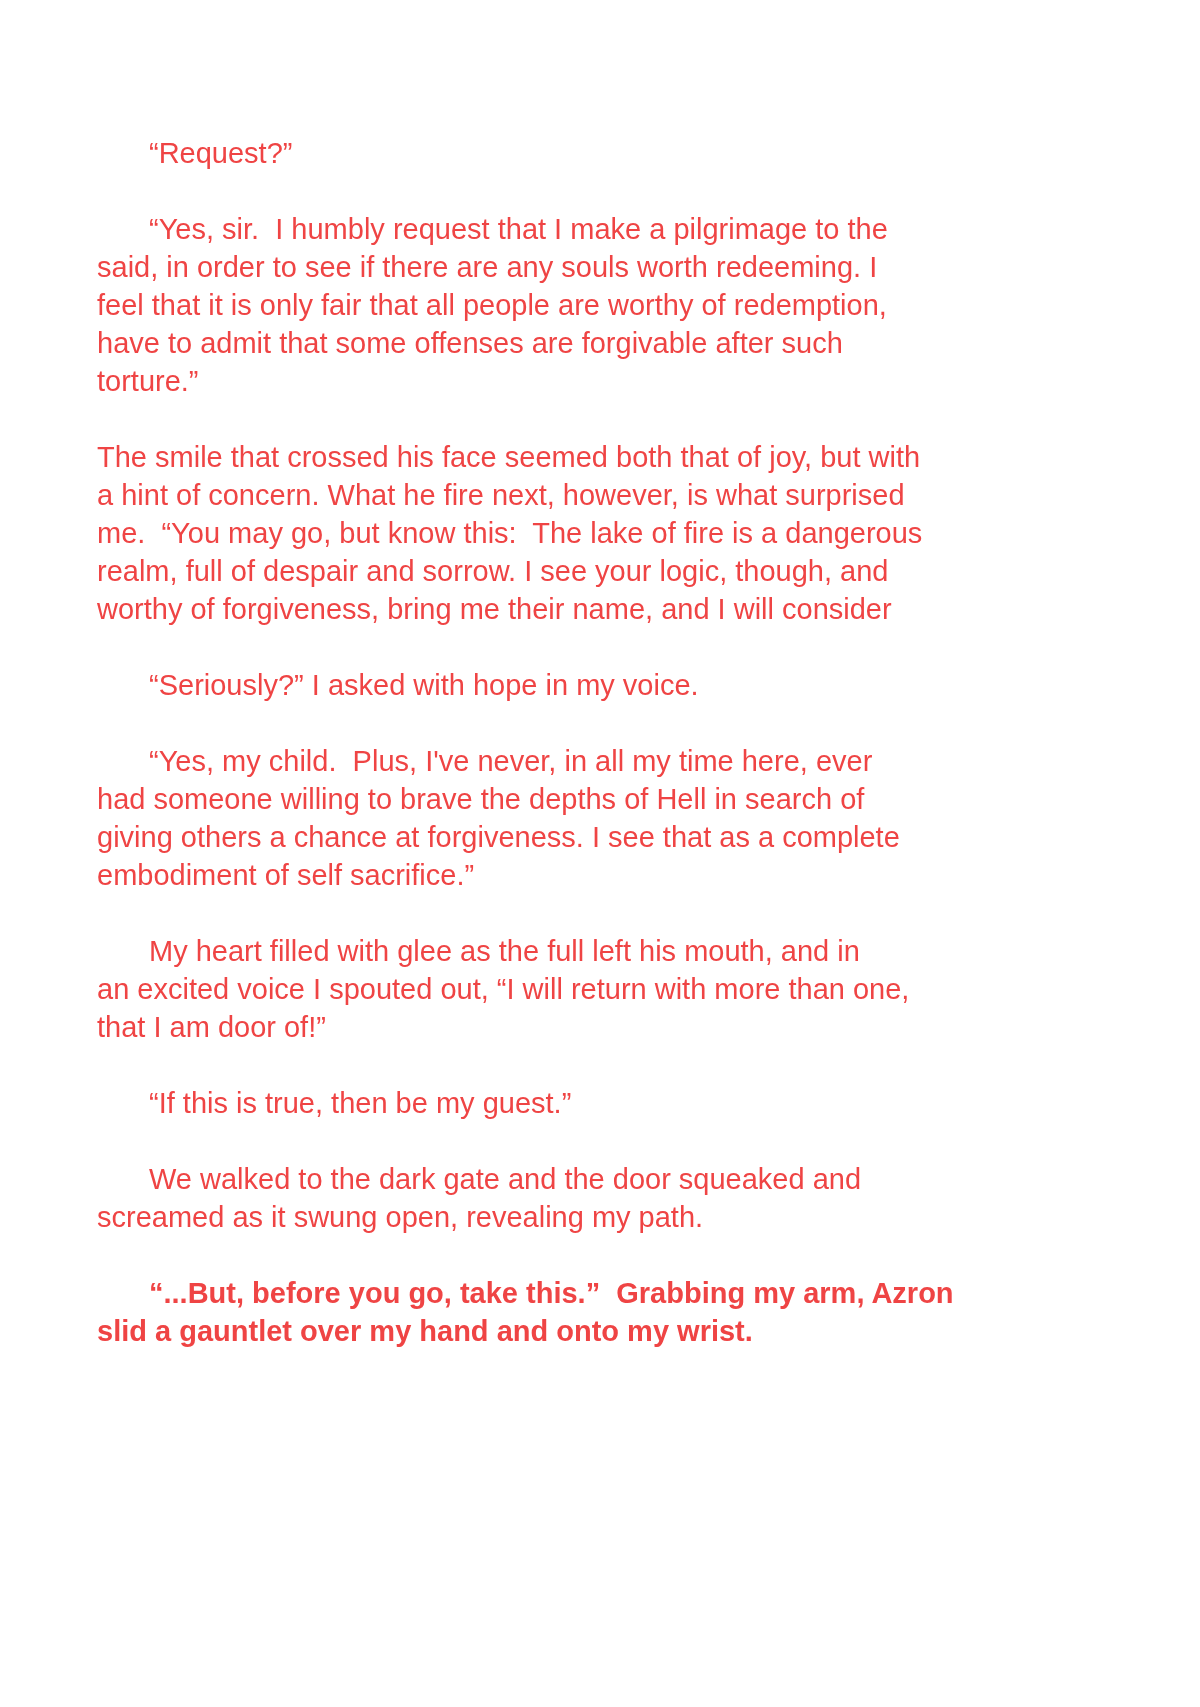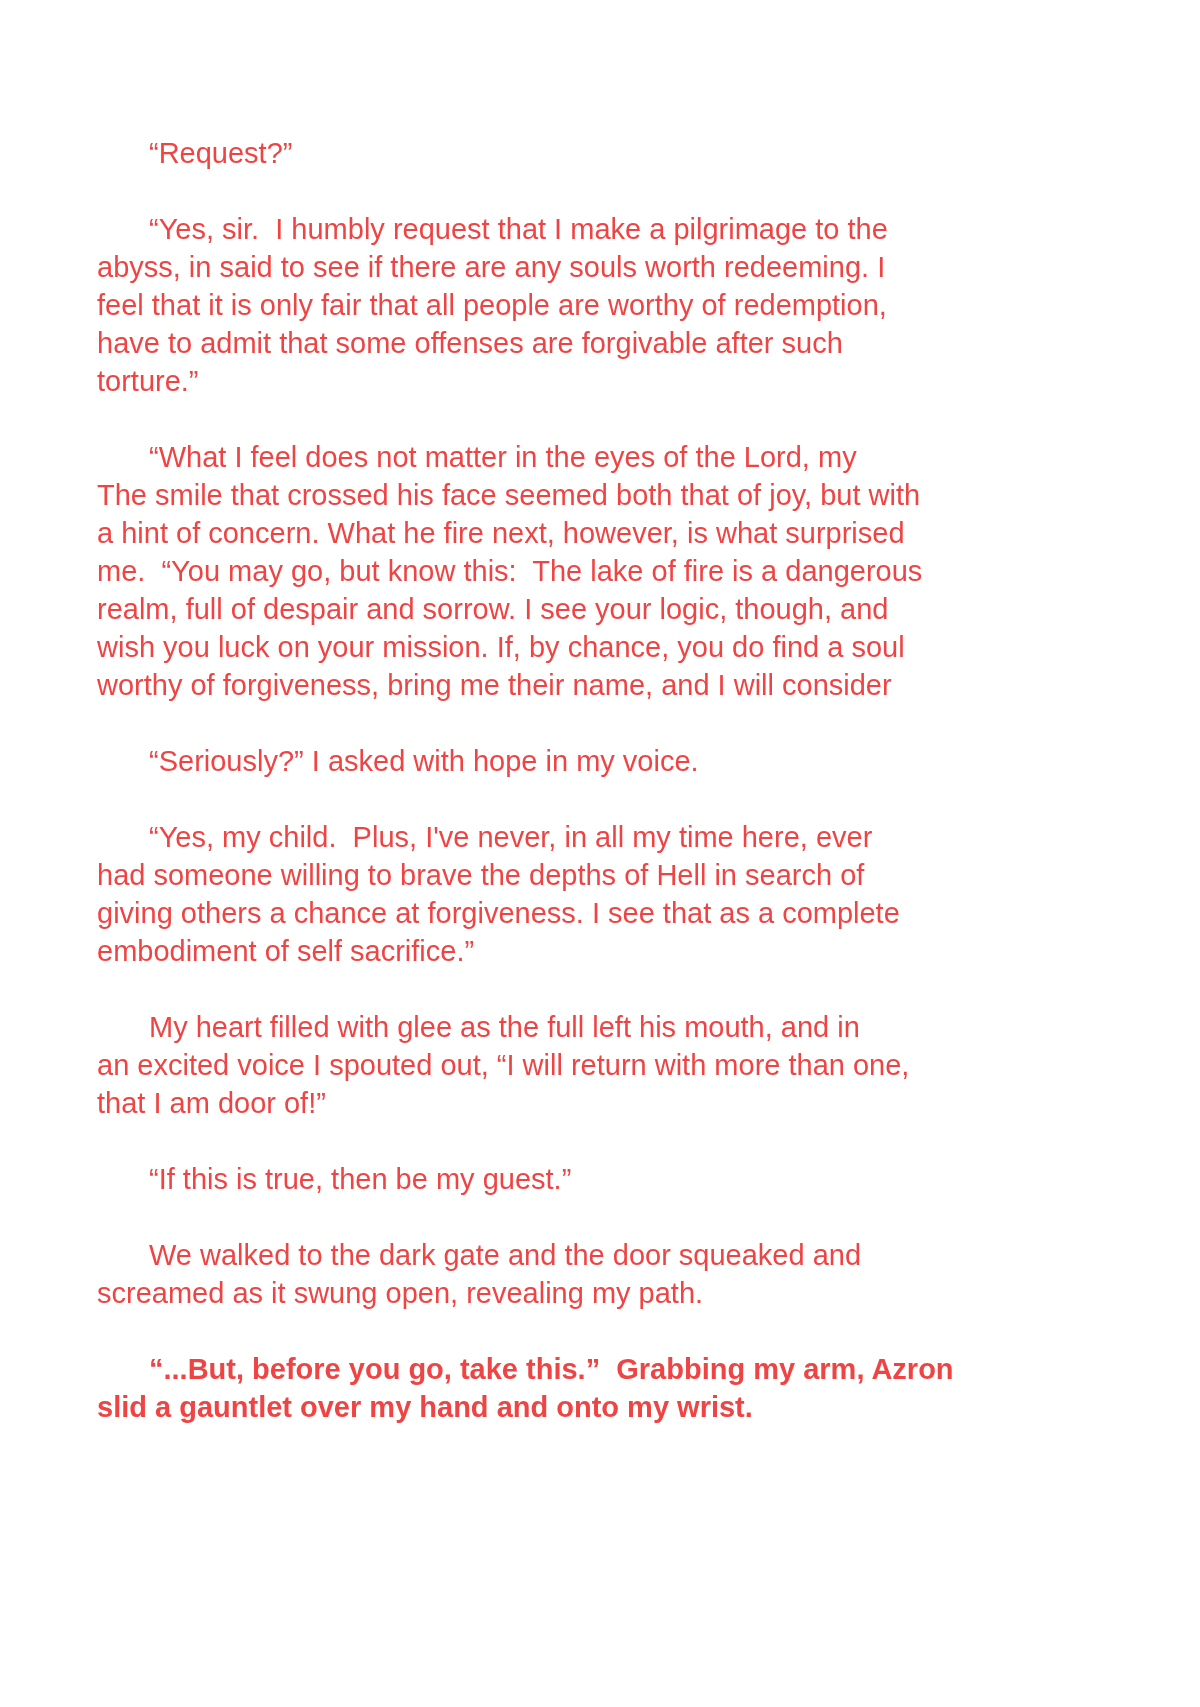--- a/index.html
+++ b/index.html
@@ -41,32 +41,30 @@
 </head>
 <body>
 
 <div class="page">
   <div>
       <p class="para">
         <span class="line first">“Request?”</span>
       </p>
       <p class="para">
         <span class="line first">“Yes, sir.  I humbly request that I make a pilgrimage to the</span>
-        <span class="line">abyss, in said to see if there are any souls worth redeeming. I</span>
+        <span class="line">said, in order to see if there are any souls worth redeeming. I</span>
         <span class="line">feel that it is only fair that all people are worthy of redemption,</span>
         <span class="line">have to admit that some offenses are forgivable after such</span>
         <span class="line">torture.”</span>
       </p>
       <p class="para">
-        <span class="line first">“What I feel does not matter in the eyes of the Lord, my</span>
         <span class="line">The smile that crossed his face seemed both that of joy, but with</span>
         <span class="line">a hint of concern. What he fire next, however, is what surprised</span>
         <span class="line">me.  “You may go, but know this:  The lake of fire is a dangerous</span>
         <span class="line">realm, full of despair and sorrow. I see your logic, though, and</span>
-        <span class="line">wish you luck on your mission. If, by chance, you do find a soul</span>
         <span class="line">worthy of forgiveness, bring me their name, and I will consider</span>
       </p>
       <p class="para">
         <span class="line first">“Seriously?” I asked with hope in my voice.</span>
       </p>
       <p class="para">
         <span class="line first">“Yes, my child.  Plus, I've never, in all my time here, ever</span>
         <span class="line">had someone willing to brave the depths of Hell in search of</span>
         <span class="line">giving others a chance at forgiveness. I see that as a complete</span>
         <span class="line">embodiment of self sacrifice.”</span>

